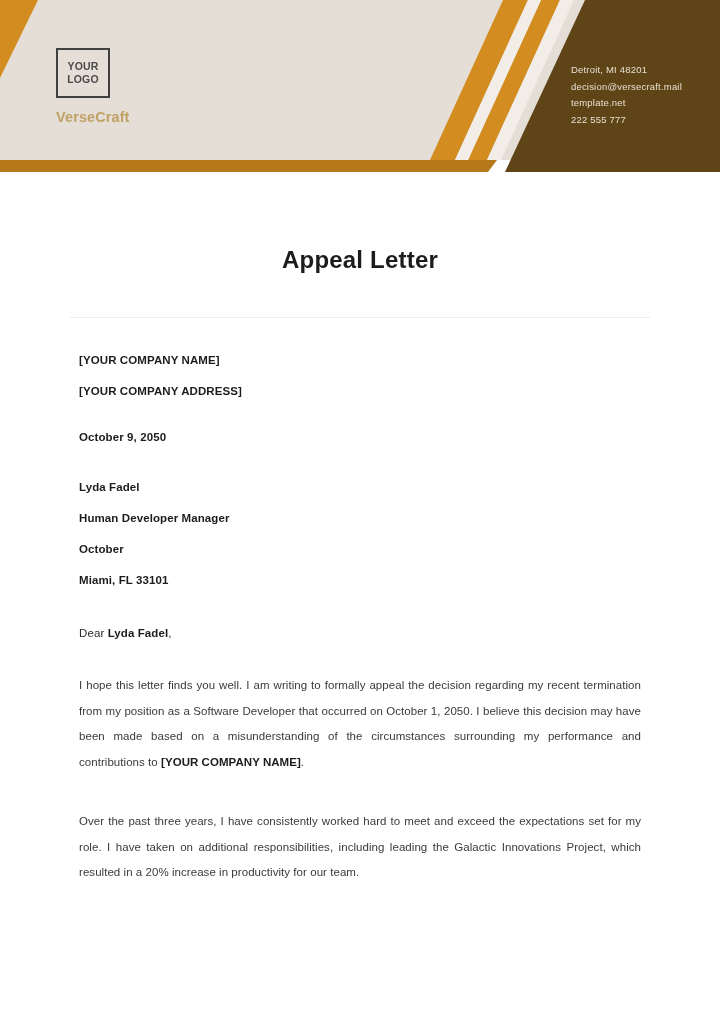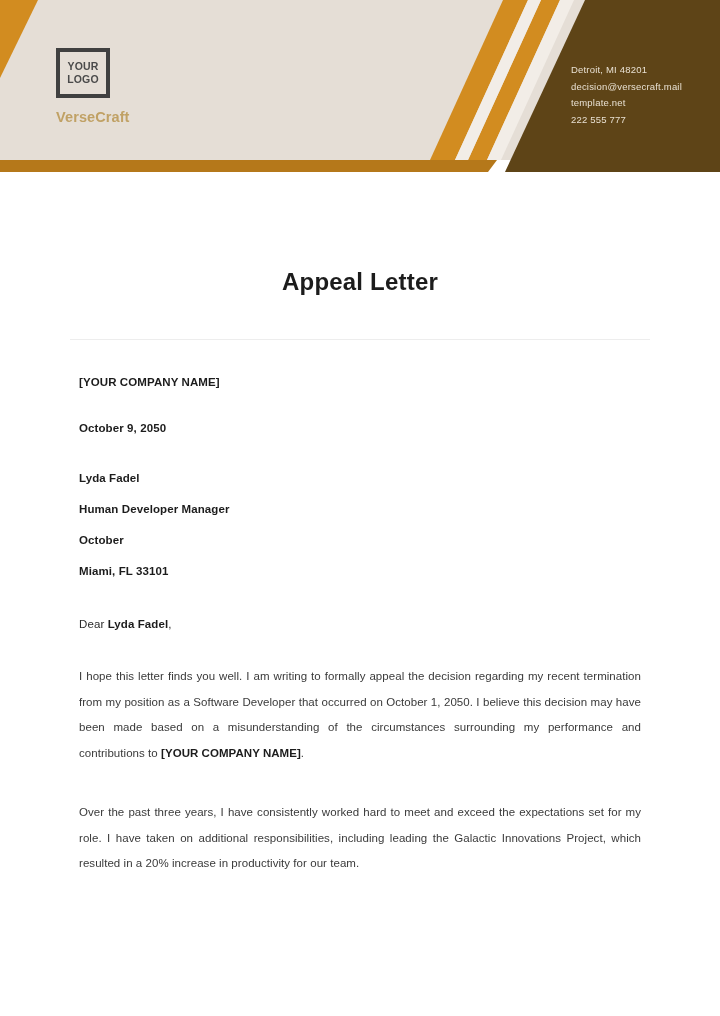--- a/index.html
+++ b/index.html
@@ -38,21 +38,21 @@
 
   .logo-wrap {
     position: absolute;
     left: 56px;
     top: 48px;
     width: 160px;
   }
   .logo-box {
     width: 54px;
     height: 50px;
-    border: 4px solid #404040;
+    border: 2px solid #404040;
     box-sizing: border-box;
     display: flex;
     flex-direction: column;
     align-items: center;
     justify-content: center;
     background: transparent;
   }
   .logo-box span {
     font-size: 10.5px;
     font-weight: bold;
@@ -81,21 +81,21 @@
 
   
   .content {
     position: absolute;
     left: 0;
     top: 172px;
     width: 720px;
   }
   .doc-title {
     margin: 0;
-    padding-top: 96px;
+    padding-top: 74px;
     text-align: center;
     font-size: 24px;
     font-weight: bold;
     color: #1c1c1c;
     letter-spacing: 0.2px;
   }
   .divider {
     margin: 43px auto 0 auto;
     width: 580px;
     height: 1px;
@@ -185,20 +185,21 @@
 
   <div class="content">
 
     <h1 class="doc-title">Appeal Letter</h1>
     <div class="divider"></div>
 
     <div class="letter">
 
       <div>
         <p class="strong-line">[YOUR COMPANY NAME]</p>
+        <p class="strong-line">[YOUR COMPANY ADDRESS]</p>
       </div>
 
       <p class="date-line">October 9, 2050</p>
 
       <div class="recipient">
         <p class="strong-line">Lyda Fadel</p>
         <p class="strong-line">Human Developer Manager</p>
         <p class="strong-line">October</p>
         <p class="strong-line">Miami, FL 33101</p>
       </div>

